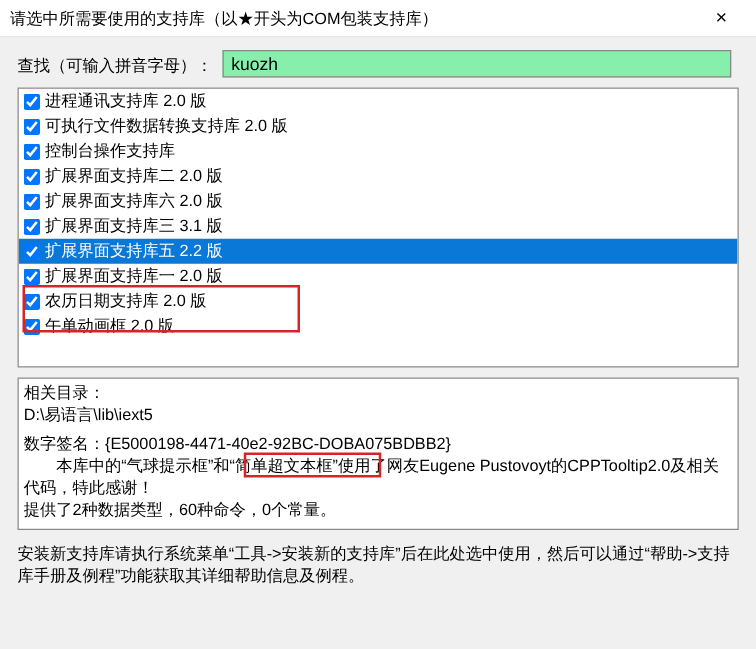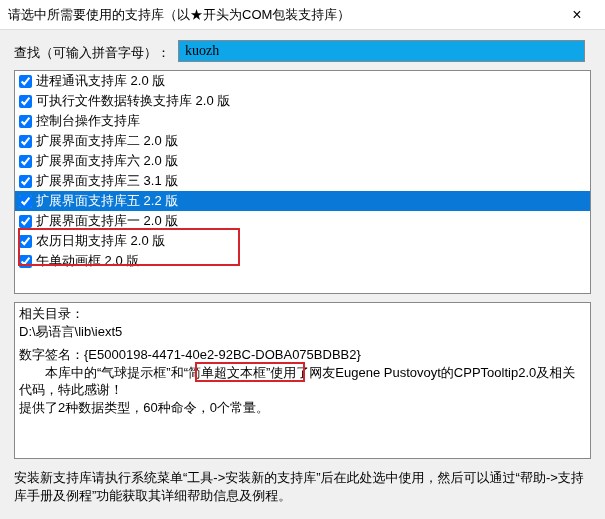--- a/index.html
+++ b/index.html
@@ -2,28 +2,28 @@
 <html><head>
 <meta charset="utf-8">
 <style>
 * { margin: 0; padding: 0; box-sizing: border-box; }
 body { font-family: "Microsoft YaHei", SimSun, sans-serif; font-size: 13px; background: #f0f0f0; width: 605px; height: 519px; overflow: hidden; }
 .titlebar { display: flex; align-items: center; height: 30px; background: #fff; border-bottom: 1px solid #ddd; padding: 0 8px; }
 .titlebar-text { flex: 1; font-size: 13px; color: #000; }
 .close-btn { width: 40px; height: 28px; display: flex; align-items: center; justify-content: center; font-size: 16px; cursor: pointer; }
 .search-row { display: flex; align-items: flex-end; padding: 10px 20px 8px 14px; background: #f0f0f0; }
 .search-label { font-size: 13px; margin-right: 8px; }
-.search-input { flex: 1; height: 22px; border: 1px solid #888; padding: 0 6px; font-family: Liberation Serif, serif; font-size: 14px; background: #0ea5e9; }
+.search-input { flex: 1; height: 22px; border: 1px solid #888; padding: 0 6px; font-family: Liberation Sans, sans-serif; font-size: 14px; background: #86efac; }
 .list-container { margin: 0 14px 8px 14px; border: 1px solid #888; background: #fff; height: 224px; position: relative; overflow: hidden; }
 .list-scroll { overflow-y: scroll; height: 100%; }
 .list-item { display: flex; align-items: center; height: 20px; padding: 0 4px; white-space: nowrap; font-size: 13px; }
 .list-item.selected { background: #0a78d6; color: #fff; }
 .red-box { position: absolute; border: 2px solid #d6252a; pointer-events: none; }
 .chk { width: 13px; height: 13px; margin-right: 4px; }
-.desc-container { margin: 0 14px 8px 14px; border: 1px solid #888; background: #fff; height: 157px; overflow-y: scroll; padding: 2px 4px; font-size: 13px; line-height: 1.35; position: relative; color: #000; }
+.desc-container { margin: 0 14px 8px 14px; border: 1px solid #888; background: #fff; height: 122px; overflow-y: scroll; padding: 2px 4px; font-size: 13px; line-height: 1.35; position: relative; color: #000; }
 .red-box2 { position: absolute; border: 2px solid #d6252a; pointer-events: none; }
 .footer-text { margin: 10px 14px 1px 14px; font-size: 13px; line-height: 1.4; color: #000; }
 
 .list-scroll::-webkit-scrollbar, .desc-container::-webkit-scrollbar { width: 17px; }
 .list-scroll::-webkit-scrollbar-track, .desc-container::-webkit-scrollbar-track { background: #f0f0f0; }
 .list-scroll::-webkit-scrollbar-thumb, .desc-container::-webkit-scrollbar-thumb { background: #c2c2c2; border: 1px solid #a0a0a0; }
 </style>
 </head>
 <body>
 

